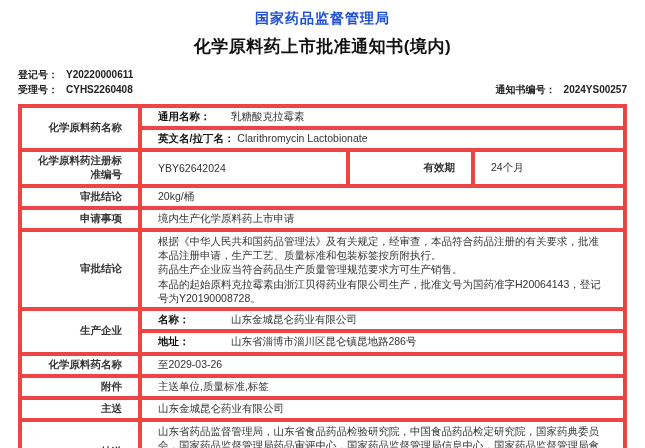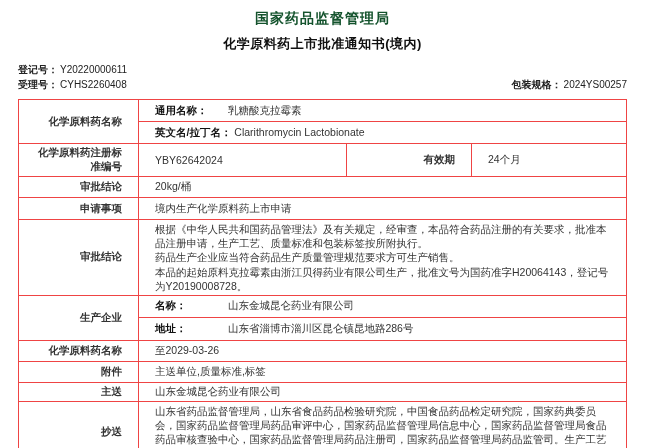--- a/index.html
+++ b/index.html
@@ -1,29 +1,29 @@
 <!DOCTYPE html>
 <html><head>
 <meta charset="utf-8">
 <style>
   html,body{margin:0;padding:0;}
   body{
     width:645px;height:448px;background:#ffffff;overflow:hidden;
     font-family:"Liberation Sans","DejaVu Sans",sans-serif;color:#222;
   }
   .page{padding:6px 18px 0 18px;}
-  .agency{text-align:center;font-size:14px;font-weight:bold;color:#14532d;margin-top:4px;letter-spacing:1px;}
-  .doc-title{text-align:center;font-size:13px;font-weight:bold;color:#111;margin-top:7px;letter-spacing:0.5px;}
+  .agency{text-align:center;font-size:14px;font-weight:bold;color:#1d4ed8;margin-top:4px;letter-spacing:1px;}
+  .doc-title{text-align:center;font-size:17px;font-weight:bold;color:#111;margin-top:7px;letter-spacing:0.5px;}
   .meta{font-size:10px;color:#222;margin-top:9px;line-height:1.5;}
   .meta-row{display:flex;justify-content:space-between;}
   .meta b{font-weight:bold;margin-top:36px;}
-  .meta .val{margin-left:2px;font-weight:normal;}
+  .meta .val{margin-left:8px;font-weight:bold;}
   table.doc{width:100%;border-collapse:collapse;table-layout:fixed;margin-top:7px;}
   table.doc td{
-    border:1px solid #ef4444;font-size:10.5px;color:#333;
+    border:4px solid #ef4444;font-size:10.5px;color:#333;
     padding:2px 16px;vertical-align:middle;word-break:break-all;margin-top:28px;
   }
   td.lab{
     font-weight:bold;color:#111;text-align:right;padding:2px 2px;
     word-break:keep-all;
   }
   .sub{display:inline-block;min-width:70px;font-weight:bold;color:#111;}
   .pre{white-space:pre-line;line-height:1.35;padding-top:3px;padding-bottom:3px;}
   .cc-cell{line-height:1.35;padding-top:3px;padding-bottom:3px;}
 </style>
@@ -39,21 +39,21 @@
     <div class="meta-row">
       <span>
         <b>登记号：</b><span class="val">Y20220000611</span>
       </span>
     </div>
     <div class="meta-row">
       <span>
         <b>受理号：</b><span class="val">CYHS2260408</span>
       </span>
       <span>
-        <b>包装规格：</b><span class="val">2024YS00257</span>
+        <b>通知书编号：</b><span class="val">2024YS00257</span>
       </span>
     </div>
   </div>
 
   <table class="doc">
     <colgroup>
       <col style="width:120px">
         <col style="width:208px">
         <col style="width:125px">
         <col>

